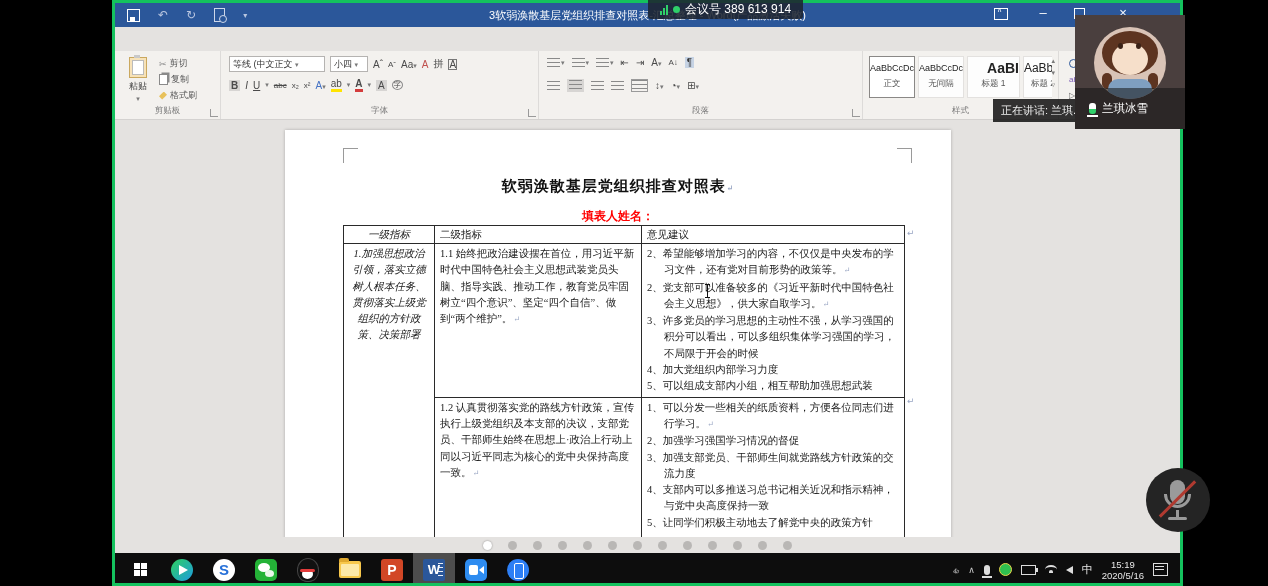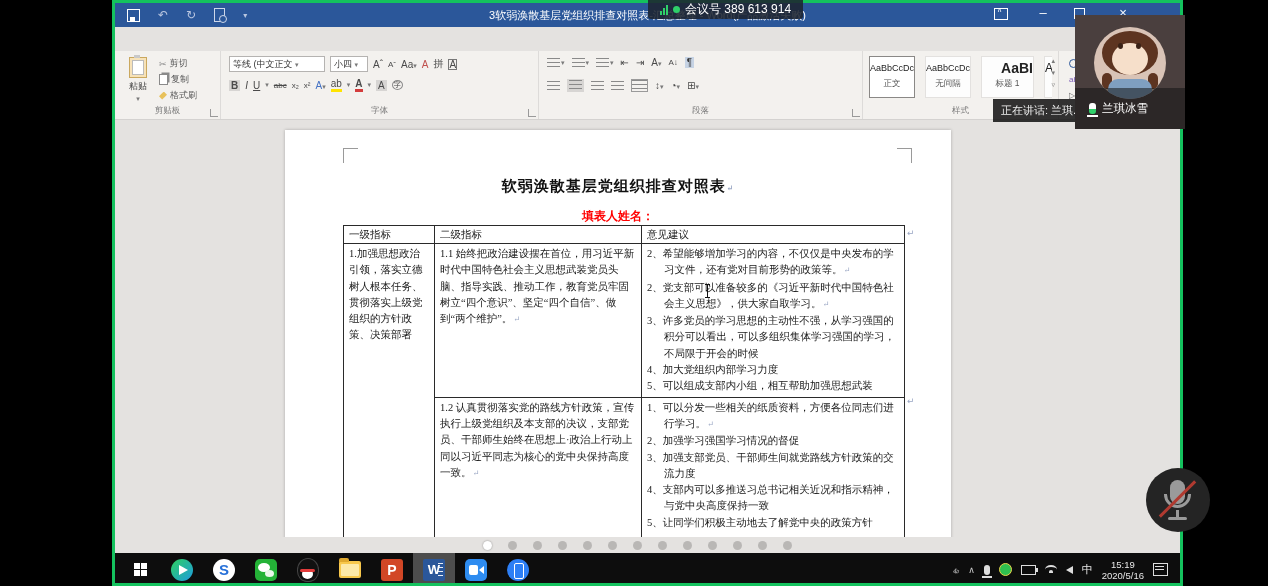--- a/index.html
+++ b/index.html
@@ -57,41 +57,41 @@
   .fcr{border-bottom:3px solid #d43c3c;font-weight:bold;}
   .encl{display:inline-block;border:1px solid #8a8a8a;border-radius:50%;font-size:7px;line-height:8px;width:9px;text-align:center;}
   .lines{display:inline-block;width:13px;height:9px;background:repeating-linear-gradient(#8a8a8a 0 1px,transparent 1px 4px);}
   .parbtn{display:flex;align-items:center;gap:1px;}
   .pilact{background:#c6d3e4;padding:0 2px;font-size:10px;color:#3a3a3a;}
   .alact{background:#d7d5d3;padding:1px 2px;}
   .sty{width:57px;height:42px;background:#fdfdfd;border:1px solid #e3e1df;text-align:center;box-sizing:border-box;padding-top:4px;}
   .sty.sel{border:1px solid #8a8886;background:#fff;}
   .stysample{font-size:9px;color:#222;line-height:14px;white-space:nowrap;overflow:hidden;}
   .styname{font-size:8.5px;color:#555;margin-top:3px;white-space:nowrap;}
-  .styrow{position:absolute;left:6px;top:5px;display:flex;gap:10px;}
+  .styrow{position:absolute;left:6px;top:5px;display:flex;gap:3px;}
   .styarrows{position:absolute;right:3px;top:6px;display:flex;flex-direction:column;gap:4px;color:#7a7a7a;font-size:7px;}
   .editgrp div{display:flex;align-items:center;gap:4px;margin-bottom:3px;color:#444;font-size:9.5px;white-space:nowrap;}
   .findic{width:7px;height:7px;border:1.5px solid #2b579a;border-radius:50%;position:relative;}
   .findic:after{content:"";position:absolute;right:-3px;bottom:-3px;width:4px;height:1.5px;background:#2b579a;transform:rotate(45deg);}
   .repic{color:#7a5ab5;font-size:8px;}
   .selic{color:#666;font-size:8px;}
   
   .docarea{position:absolute;left:0;top:117px;width:100%;height:417px;background:#e4e2e0;overflow:hidden;}
   .page{position:absolute;left:170px;top:10px;width:666px;height:420px;background:#fff;box-shadow:0 0 3px rgba(0,0,0,.25);}
   .cropmark{width:14px;height:14px;}
   .cm-l{border-left:1px solid #9a9a9a;border-top:1px solid #9a9a9a;}
   .cm-r{border-right:1px solid #9a9a9a;border-top:1px solid #9a9a9a;}
   .doctitle{position:absolute;left:170px;width:666px;top:57px;text-align:center;font-size:15px;font-weight:bold;color:#111;
             font-family:"Liberation Serif","DejaVu Serif",serif;letter-spacing:1px;}
   .redlabel{position:absolute;left:170px;width:666px;top:88px;text-align:center;font-size:12px;font-weight:bold;color:#f00;
             font-family:"Liberation Serif","DejaVu Serif",serif;}
   .dtable{position:absolute;left:228px;top:105px;border-collapse:collapse;table-layout:fixed;
           font-family:"Liberation Serif","DejaVu Serif",serif;font-size:10.5px;color:#1a1a1a;}
   .dtable td{border:1px solid #2a2a2a;vertical-align:top;padding:2px 5px;line-height:16.3px;}
-  .c1{width:80px;text-align:left;}
+  .c1{width:80px;text-align:center;font-style:italic;}
   .c2{width:196px;margin-left:20px;}
   .c3{width:252px;}
   .hrow td{height:13px;line-height:13px;padding:2px 5px;}
   .sug{padding-left:17px;text-indent:-17px;}
   .pmark:after{content:"\21B5";color:#9aa7c4;font-size:8px;margin-left:1px;}
   .rowmark{position:absolute;color:#9aa7c4;font-size:9px;}
   .ibeam{position:absolute;left:592px;top:164px;width:1px;height:14px;background:#111;}
   .ibeam:before,.ibeam:after{content:"";position:absolute;left:-2px;width:5px;height:1px;background:#111;}
   .ibeam:after{bottom:0;}
   

